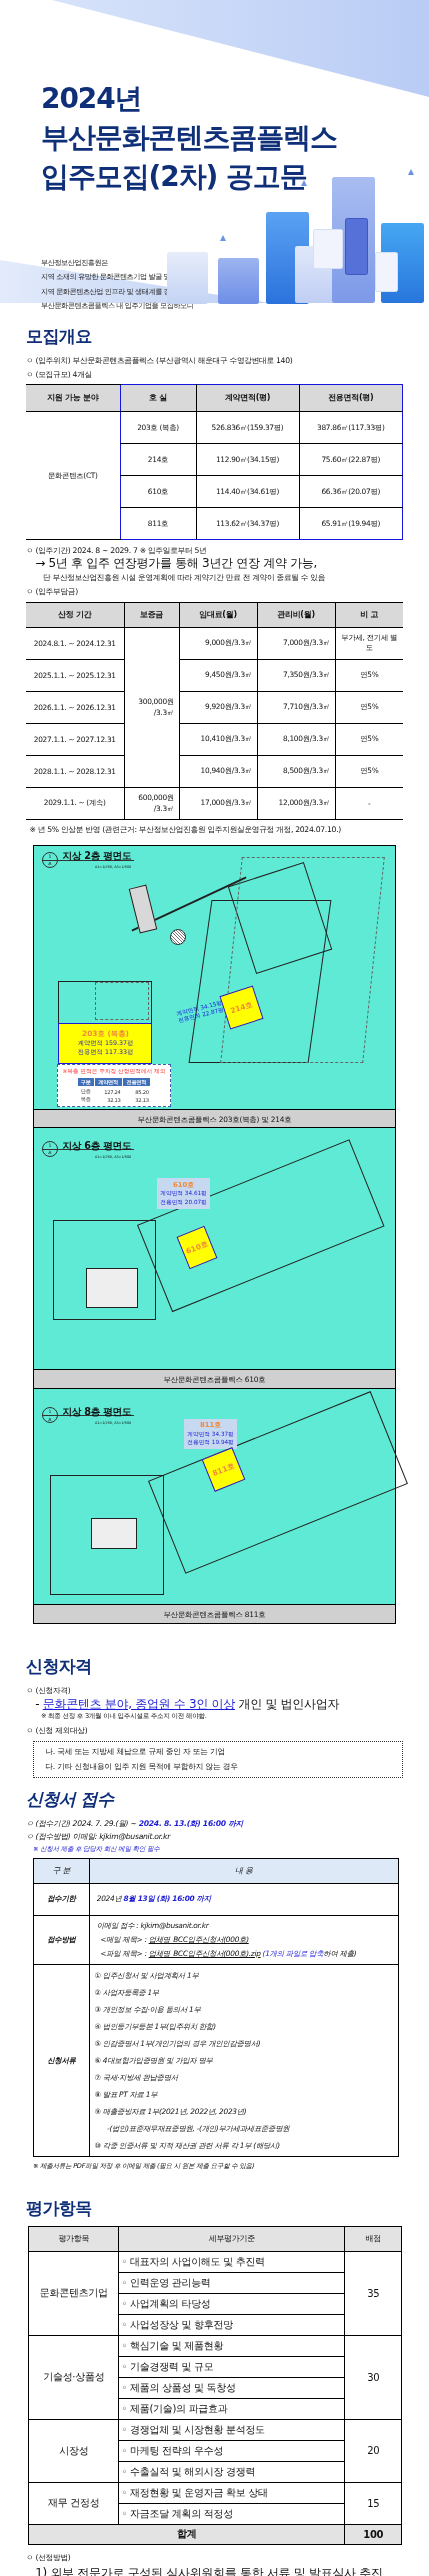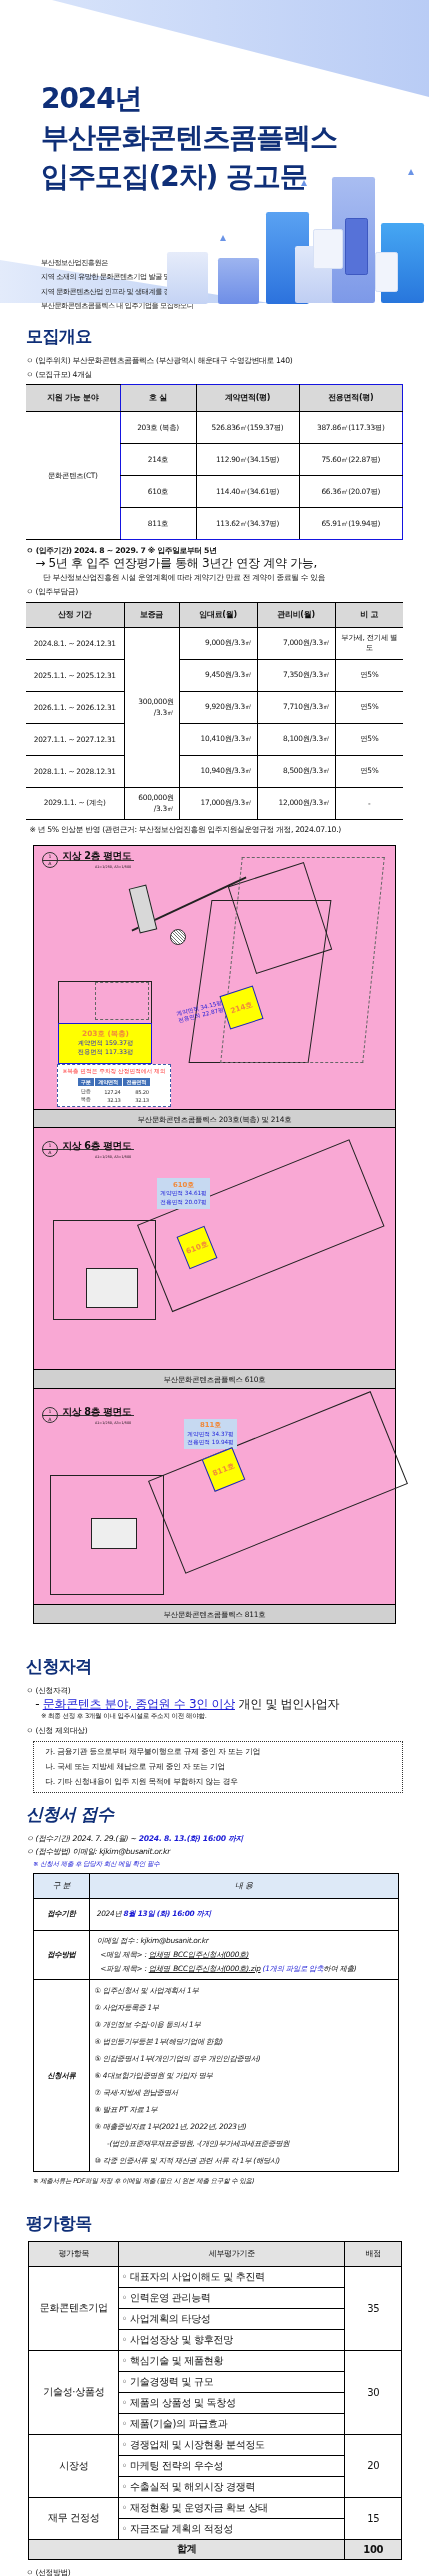--- a/index.html
+++ b/index.html
@@ -30,21 +30,21 @@
   .card { position: absolute; background: #f1f4fc; border: 0.6px solid #d6e0f5; border-radius: 2.3px; }
   .c1 { left: 313px; top: 229px; width: 30px; height: 40px; }
   .c2 { left: 345px; top: 218px; width: 23px; height: 57px; background: #5672d8; border-color: #3d58c0; }
   .c3 { left: 375px; top: 252px; width: 23px; height: 40px; }
   .arrow-up { position: absolute; width: 0; height: 0; border-left: 3.4px solid transparent; border-right: 3.4px solid transparent; border-bottom: 6.9px solid #6a93e6; }
 
   
   .section { padding: 0 26px; }
   .sec-title { font-weight: 900; color: #0f2f78; font-size: 17px; letter-spacing: -0.6px; margin: 10.3px 0 5.7px; }
   .bullet { font-size: 7.7px; line-height: 13.7px; letter-spacing: -0.3px; }
-  .bullet.bold { font-weight: bold; }
+  .bullet.bold { font-weight: normal; }
   .indent { padding-left: 9.2px; font-size: 12px; line-height: 13.7px; letter-spacing: -0.3px; }
   .indent2 { padding-left: 17px; font-size: 7.7px; line-height: 13.7px; letter-spacing: -0.3px; }
   .note { font-size: 6.6px; line-height: 10.3px; letter-spacing: -0.3px; }
   .blue { color: #1b1bd6; }
   .link { color: #1b1bd6; text-decoration: underline; }
 
   table { border-collapse: collapse; width: 100%; font-size: 7.4px; letter-spacing: -0.3px; }
   td, th { text-align: center; vertical-align: middle; font-weight: normal; }
 
   
@@ -59,21 +59,21 @@
 
   
   .t2 th { background: #d9d9d9; height: 25px; font-weight: bold; font-size: 8px; border-top: 0.6px solid #000; border-bottom: 0.6px solid #000; }
   .t2 td { height: 32px; border-bottom: 0.6px solid #000; border-right: 0.6px solid #000; font-size: 7.4px; }
   .t2 th { border-right: 0.6px solid #000; }
   .t2 tr > :last-child { border-right: none; }
   .t2 .r { text-align: right; padding-right: 4.6px; }
 
   
   .plans { margin: 8px 6.9px 0 6.9px; border: 0.6px solid #000; }
-  .plan { position: relative; background: #f9a8d4; }
+  .plan { position: relative; background: #5eead4; }
   .plan-caption { background: #d0d0d0; border-top: 0.6px solid #000; border-bottom: 0.6px solid #000; text-align: center; font-size: 7.4px; height: 19.5px; line-height: 19.5px; letter-spacing: -0.2px; }
   .plan:last-child .plan-caption { border-bottom: none; }
   .plan-title { position: absolute; left: 8px; top: 5.7px; }
   .plan-title .circle { position: absolute; left: 0; top: 0; width: 16px; height: 16px; border: 0.6px solid #333; border-radius: 50%; font-size: 4.6px; text-align: center; line-height: 7.4px; }
   .plan-title .tt { position: absolute; left: 20.6px; top: -1.1px; font-size: 9.7px; font-weight: bold; white-space: nowrap; letter-spacing: -0.3px; }
   .plan-title .scale { position: absolute; left: 53px; top: 13.7px; font-size: 3.4px; white-space: nowrap; }
   .plan-title .line { position: absolute; left: 0; top: 8px; width: 92px; height: 0.6px; background: #333; }
   .room { position: absolute; background: #ffff00; border: 1.1px solid #1a1ad8; display: flex; align-items: center; justify-content: center; flex-direction: column; font-weight: bold; color: #f08a3c; font-size: 7.4px; }
   .info-box { position: absolute; background: #c6d9f1; text-align: center; font-size: 5.7px; line-height: 8.6px; color: #1a1ad8; padding: 2.3px 3.4px; }
   .info-box .rn { color: #f08a3c; font-size: 6.9px; font-weight: bold; }
@@ -360,21 +360,20 @@
 
   <div class="section" style="margin-top:31px;">
     <div class="sec-title">신청자격</div>
     <div class="bullet">ㅇ (신청자격)</div>
     <div class="indent">
       <span>- </span><span class="link">문화콘텐츠 분야, 종업원 수 3인 이상</span><span> 개인 및 법인사업자</span>
     </div>
     <div class="note" style="padding-left:15px;">※ 최종 선정 후 3개월 이내 입주시설로 주소지 이전 해야함.</div>
     <div class="bullet" style="margin-top:2.3px;">ㅇ (신청 제외대상)</div>
     <div class="excl">
-      <div>가. 금융기관 등으로부터 채무불이행으로 규제 중인 자 또는 기업</div>
       <div>나. 국세 또는 지방세 체납으로 규제 중인 자 또는 기업</div>
       <div>다. 기타 신청내용이 입주 지원 목적에 부합하지 않는 경우</div>
     </div>
   </div>
 
   <div class="section" style="margin-top:9px;font-style:italic;">
     <div class="sec-title">신청서 접수</div>
     <div class="bullet">
       <span>ㅇ (접수기간)  2024. 7. 29.(월) ~ </span><span class="blue" style="font-weight:bold;">2024. 8. 13.(화) 16:00 까지</span>
     </div>
@@ -400,21 +399,21 @@
           <div style="padding-left:3.4px;"><span>&lt;메일 제목&gt; : </span><span style="text-decoration:underline;">업체명_BCC입주신청서(000호)</span></div>
           <div style="padding-left:3.4px;"><span>&lt;파일 제목&gt; : </span><span style="text-decoration:underline;">업체명_BCC입주신청서(000호).zip</span><span class="blue"> (1개의 파일로 압축</span><span>하여 제출)</span></div>
         </td>
       </tr>
       <tr>
         <td class="k">신청서류</td>
         <td class="v" style="line-height:17px;padding:2.3px 4.6px;">
           <div>① 입주신청서 및 사업계획서 1부</div>
           <div>② 사업자등록증 1부</div>
           <div>③ 개인정보 수집·이용 동의서 1부</div>
-          <div>④ 법인등기부등본 1부(해당기업에 한함)</div>
+          <div>④ 법인등기부등본 1부(입주위치 한함)</div>
           <div>⑤ 인감증명서 1부(개인기업의 경우 개인인감증명서)</div>
           <div>⑥ 4대보험가입증명원 및 가입자 명부</div>
           <div>⑦ 국세·지방세 완납증명서</div>
           <div>⑧ 발표 PT 자료 1부</div>
           <div>⑨ 매출증빙자료 1부(2021년, 2022년, 2023년)</div>
           <div style="padding-left:12.6px;">-(법인)표준재무재표증명원, -(개인)부가세과세표준증명원</div>
           <div>⑩ 각종 인증서류 및 지적 재산권 관련 서류 각 1부 (해당시)</div>
         </td>
       </tr>
     </tbody>

